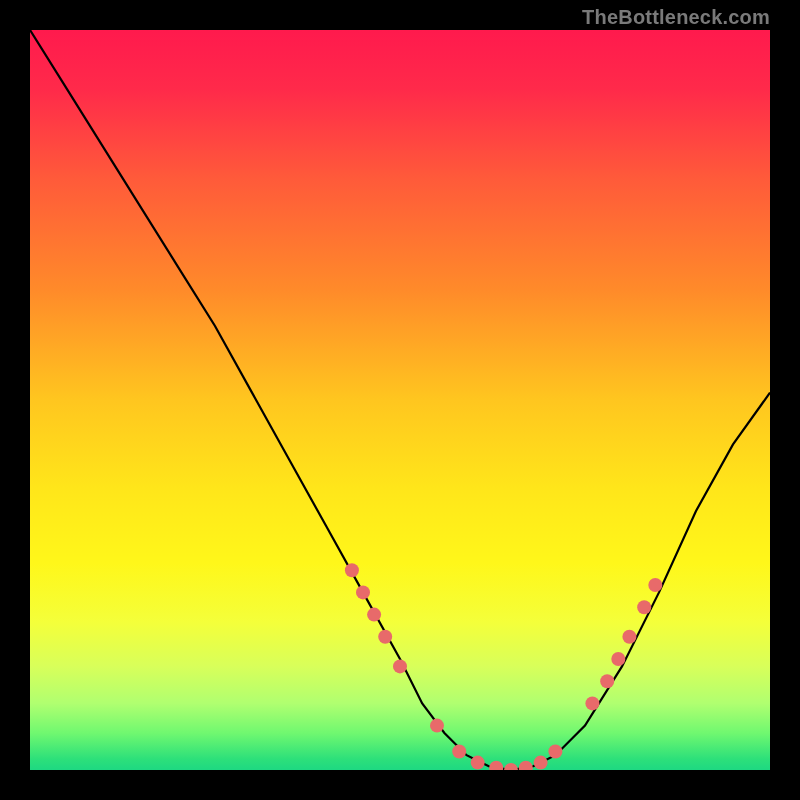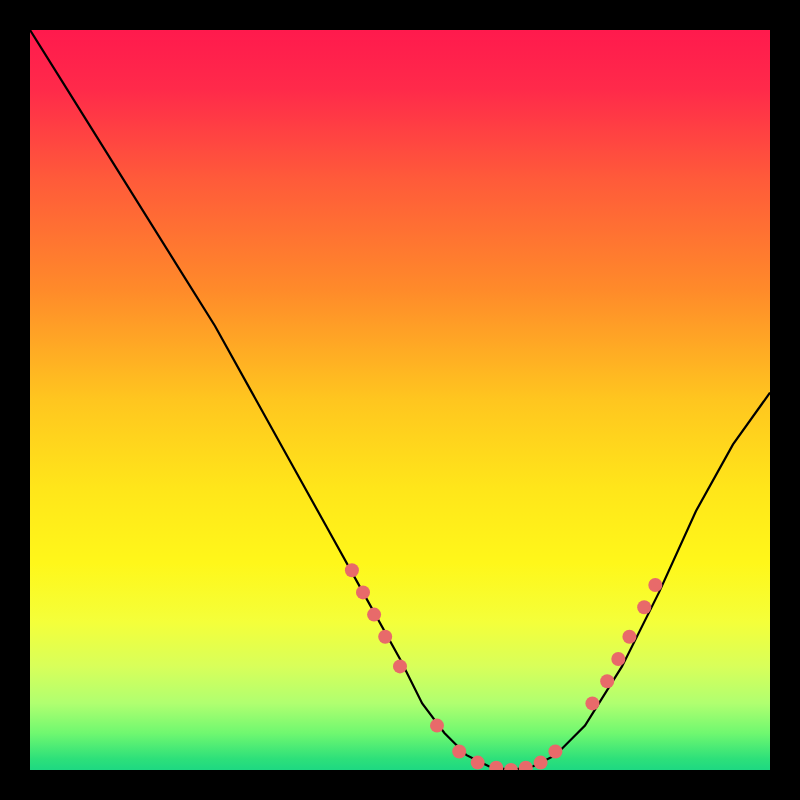--- a/index.html
+++ b/index.html
@@ -25,20 +25,21 @@
     font-size: 20px;
     font-weight: bold;
     color: #7a7a7a;
     letter-spacing: 0.2px;
   }
 </style>
 </head>
 <body>
 
 <div class="outer">
+  <div class="watermark">TheBottleneck.com</div>
   <svg class="plot" viewBox="0 0 740 740" preserveAspectRatio="none">
     <defs>
       <linearGradient id="bg-grad" x1="0" y1="0" x2="0" y2="1">
           <stop offset="0%" stop-color="#ff1a4d"></stop>
           <stop offset="8%" stop-color="#ff2a4a"></stop>
           <stop offset="20%" stop-color="#ff5a3a"></stop>
           <stop offset="35%" stop-color="#ff8a2a"></stop>
           <stop offset="50%" stop-color="#ffc61f"></stop>
           <stop offset="62%" stop-color="#ffe61a"></stop>
           <stop offset="72%" stop-color="#fff71a"></stop>

